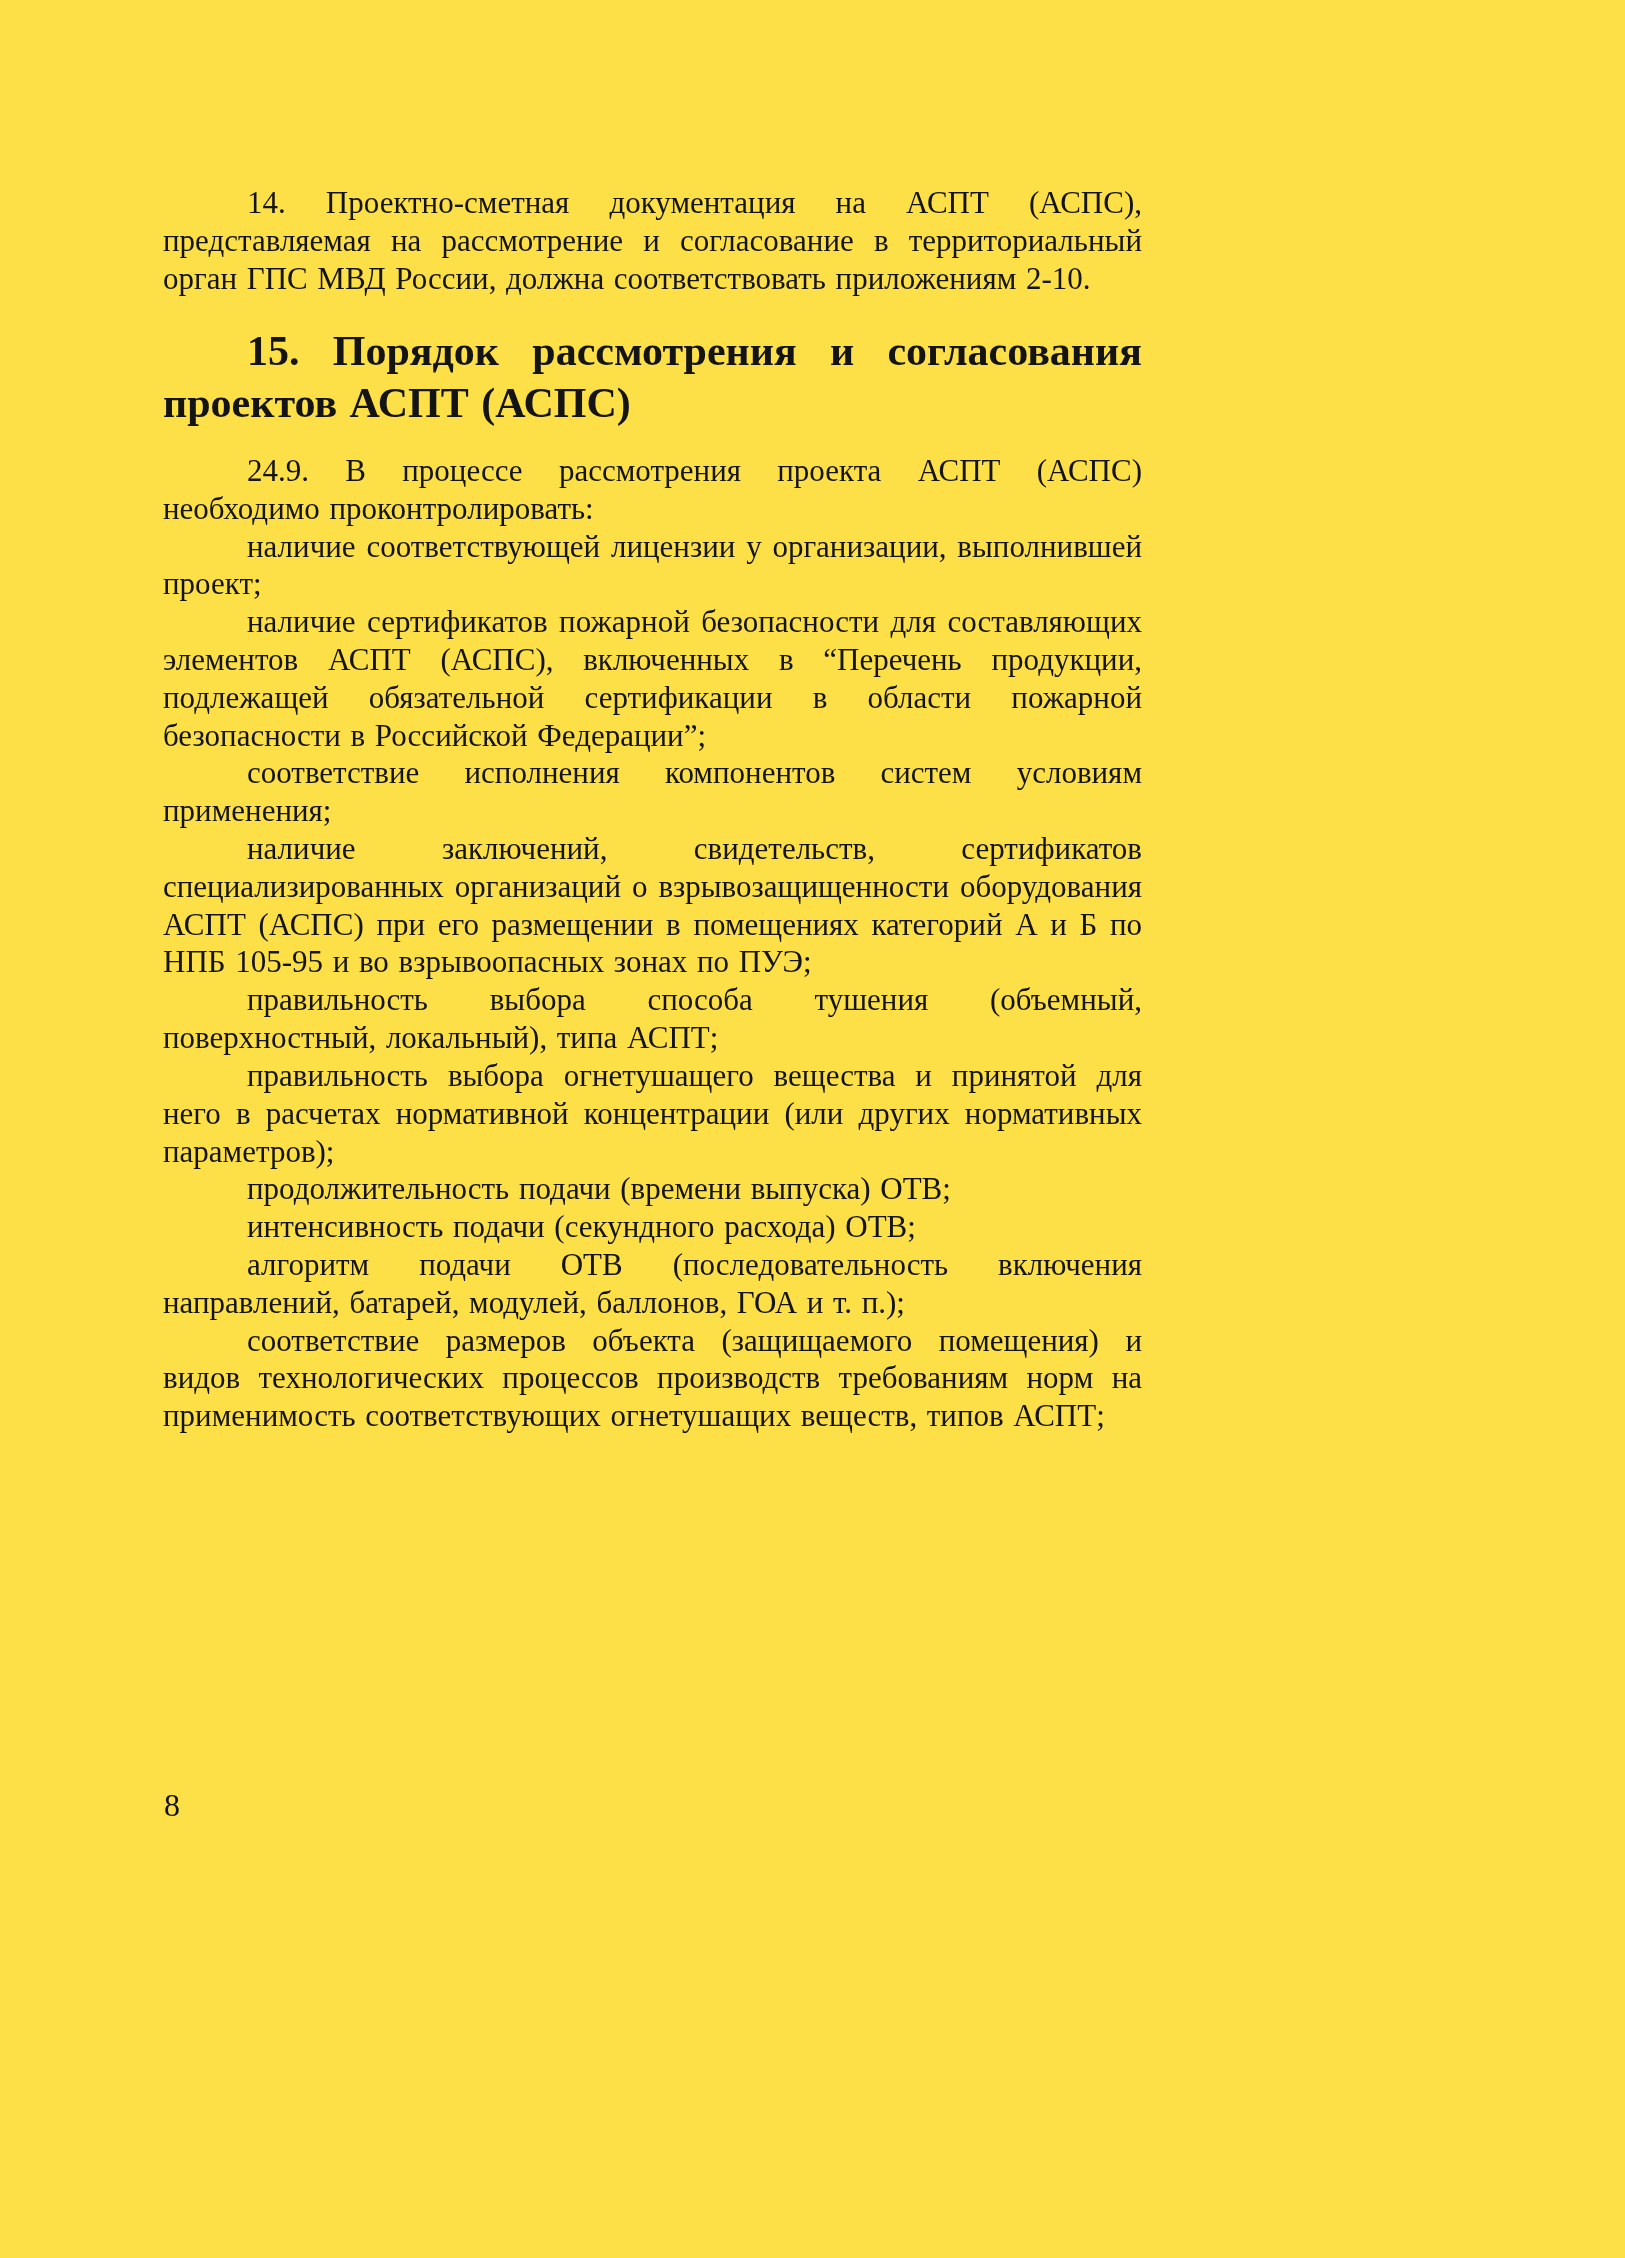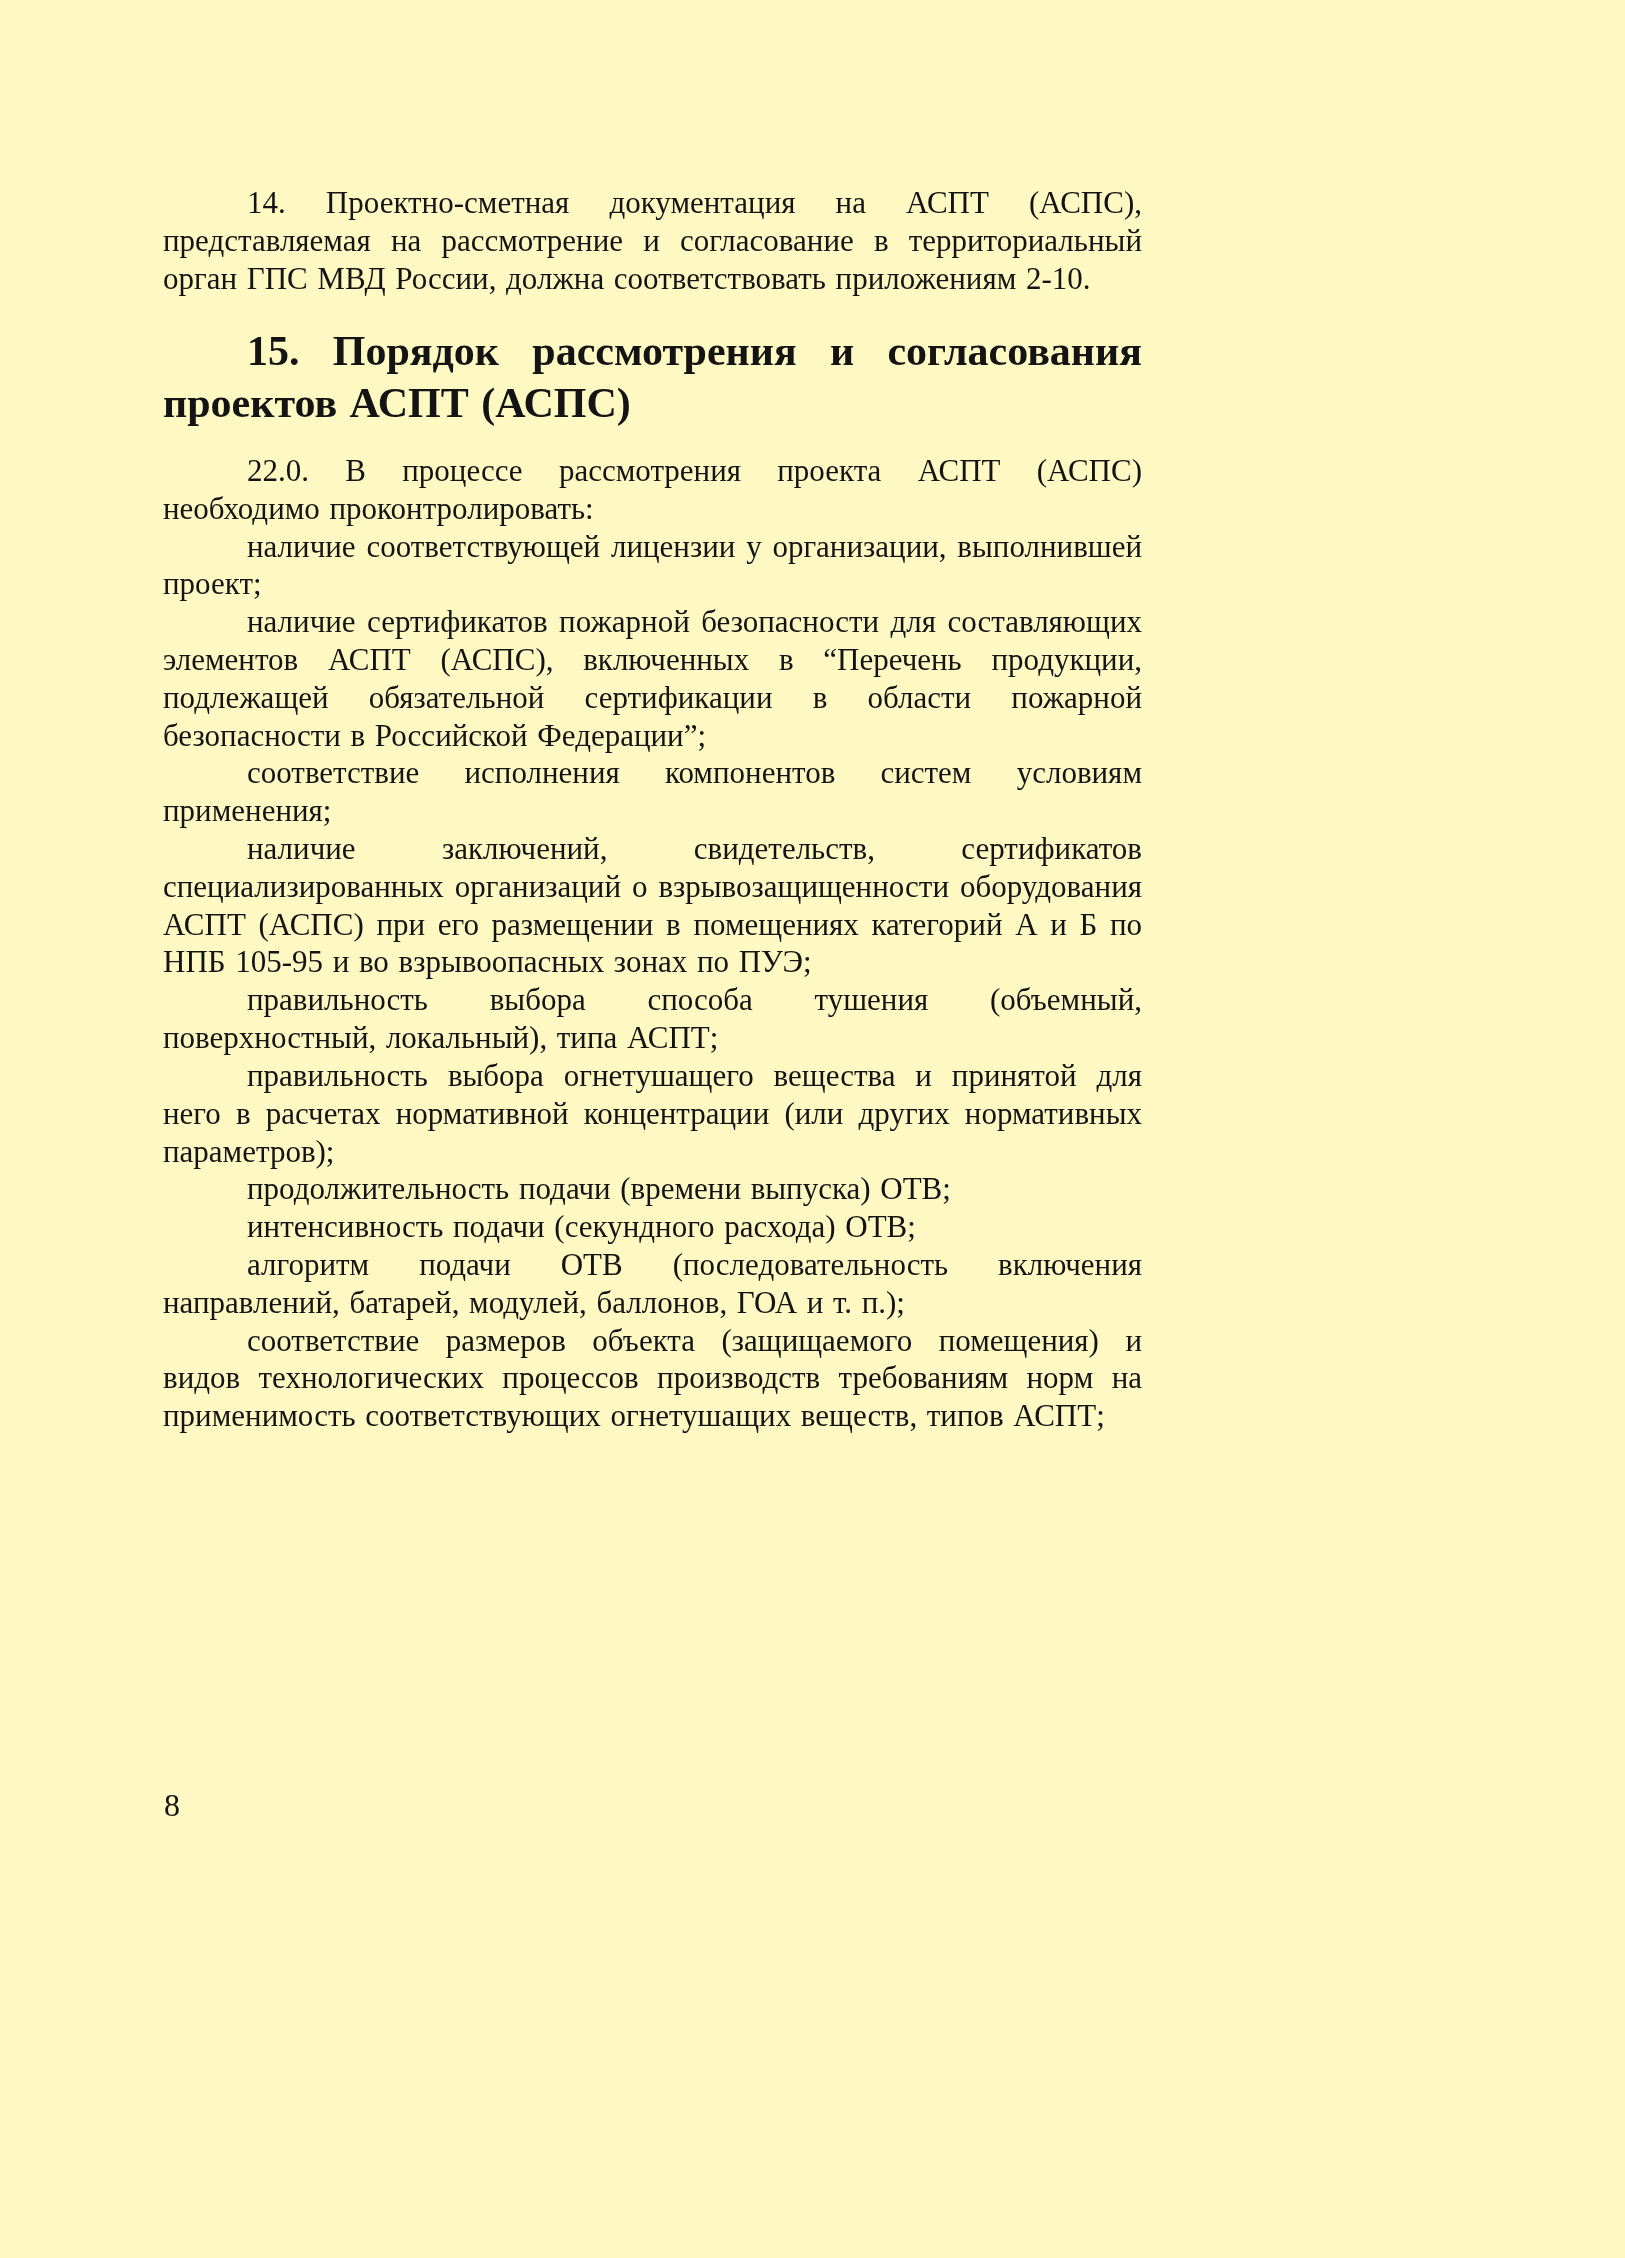--- a/index.html
+++ b/index.html
@@ -4,21 +4,21 @@
 <style>
   html, body {
     margin: 0;
     padding: 0;
     background: #ffffff;
   }
   .page {
     position: relative;
     width: 1625px;
     height: 2259px;
-    background: #fef9c3;
+    background: #fde047;
     box-sizing: border-box;
     padding: 184px 483px 0 163px;
     font-family: "Liberation Serif", "DejaVu Serif", serif;
     font-size: 31px;
     line-height: 1.22;
     color: #141414;
   }
   .para {
     margin: 0;
     text-align: justify;
@@ -43,21 +43,21 @@
 </style>
 </head>
 <body>
 
 <div class="page">
 
   <p class="para">14. Проектно-сметная документация на АСПТ (АСПС), представляемая на рассмотрение и согласование в территориальный орган ГПС МВД России, должна соответствовать приложениям 2-10.</p>
 
   <h2 class="heading">15. Порядок рассмотрения и согласования проектов АСПТ (АСПС)</h2>
 
-  <p class="para">22.0. В процессе рассмотрения проекта АСПТ (АСПС) необходимо проконтролировать:</p>
+  <p class="para">24.9. В процессе рассмотрения проекта АСПТ (АСПС) необходимо проконтролировать:</p>
 
   <p class="para">наличие соответствующей лицензии у организации, выполнившей проект;</p>
   <p class="para">наличие сертификатов пожарной безопасности для составляющих элементов АСПТ (АСПС), включенных в “Перечень продукции, подлежащей обязательной сертификации в области пожарной безопасности в Российской Федерации”;</p>
   <p class="para">соответствие исполнения компонентов систем условиям применения;</p>
   <p class="para">наличие заключений, свидетельств, сертификатов специализированных организаций о взрывозащищенности оборудования АСПТ (АСПС) при его размещении в помещениях категорий А и Б по НПБ 105-95 и во взрывоопасных зонах по ПУЭ;</p>
   <p class="para">правильность выбора способа тушения (объемный, поверхностный, локальный), типа АСПТ;</p>
   <p class="para">правильность выбора огнетушащего вещества и принятой для него в расчетах нормативной концентрации (или других нормативных параметров);</p>
   <p class="para">продолжительность подачи (времени выпуска) ОТВ;</p>
   <p class="para">интенсивность подачи (секундного расхода) ОТВ;</p>
   <p class="para">алгоритм подачи ОТВ (последовательность включения направлений, батарей, модулей, баллонов, ГОА и т. п.);</p>

